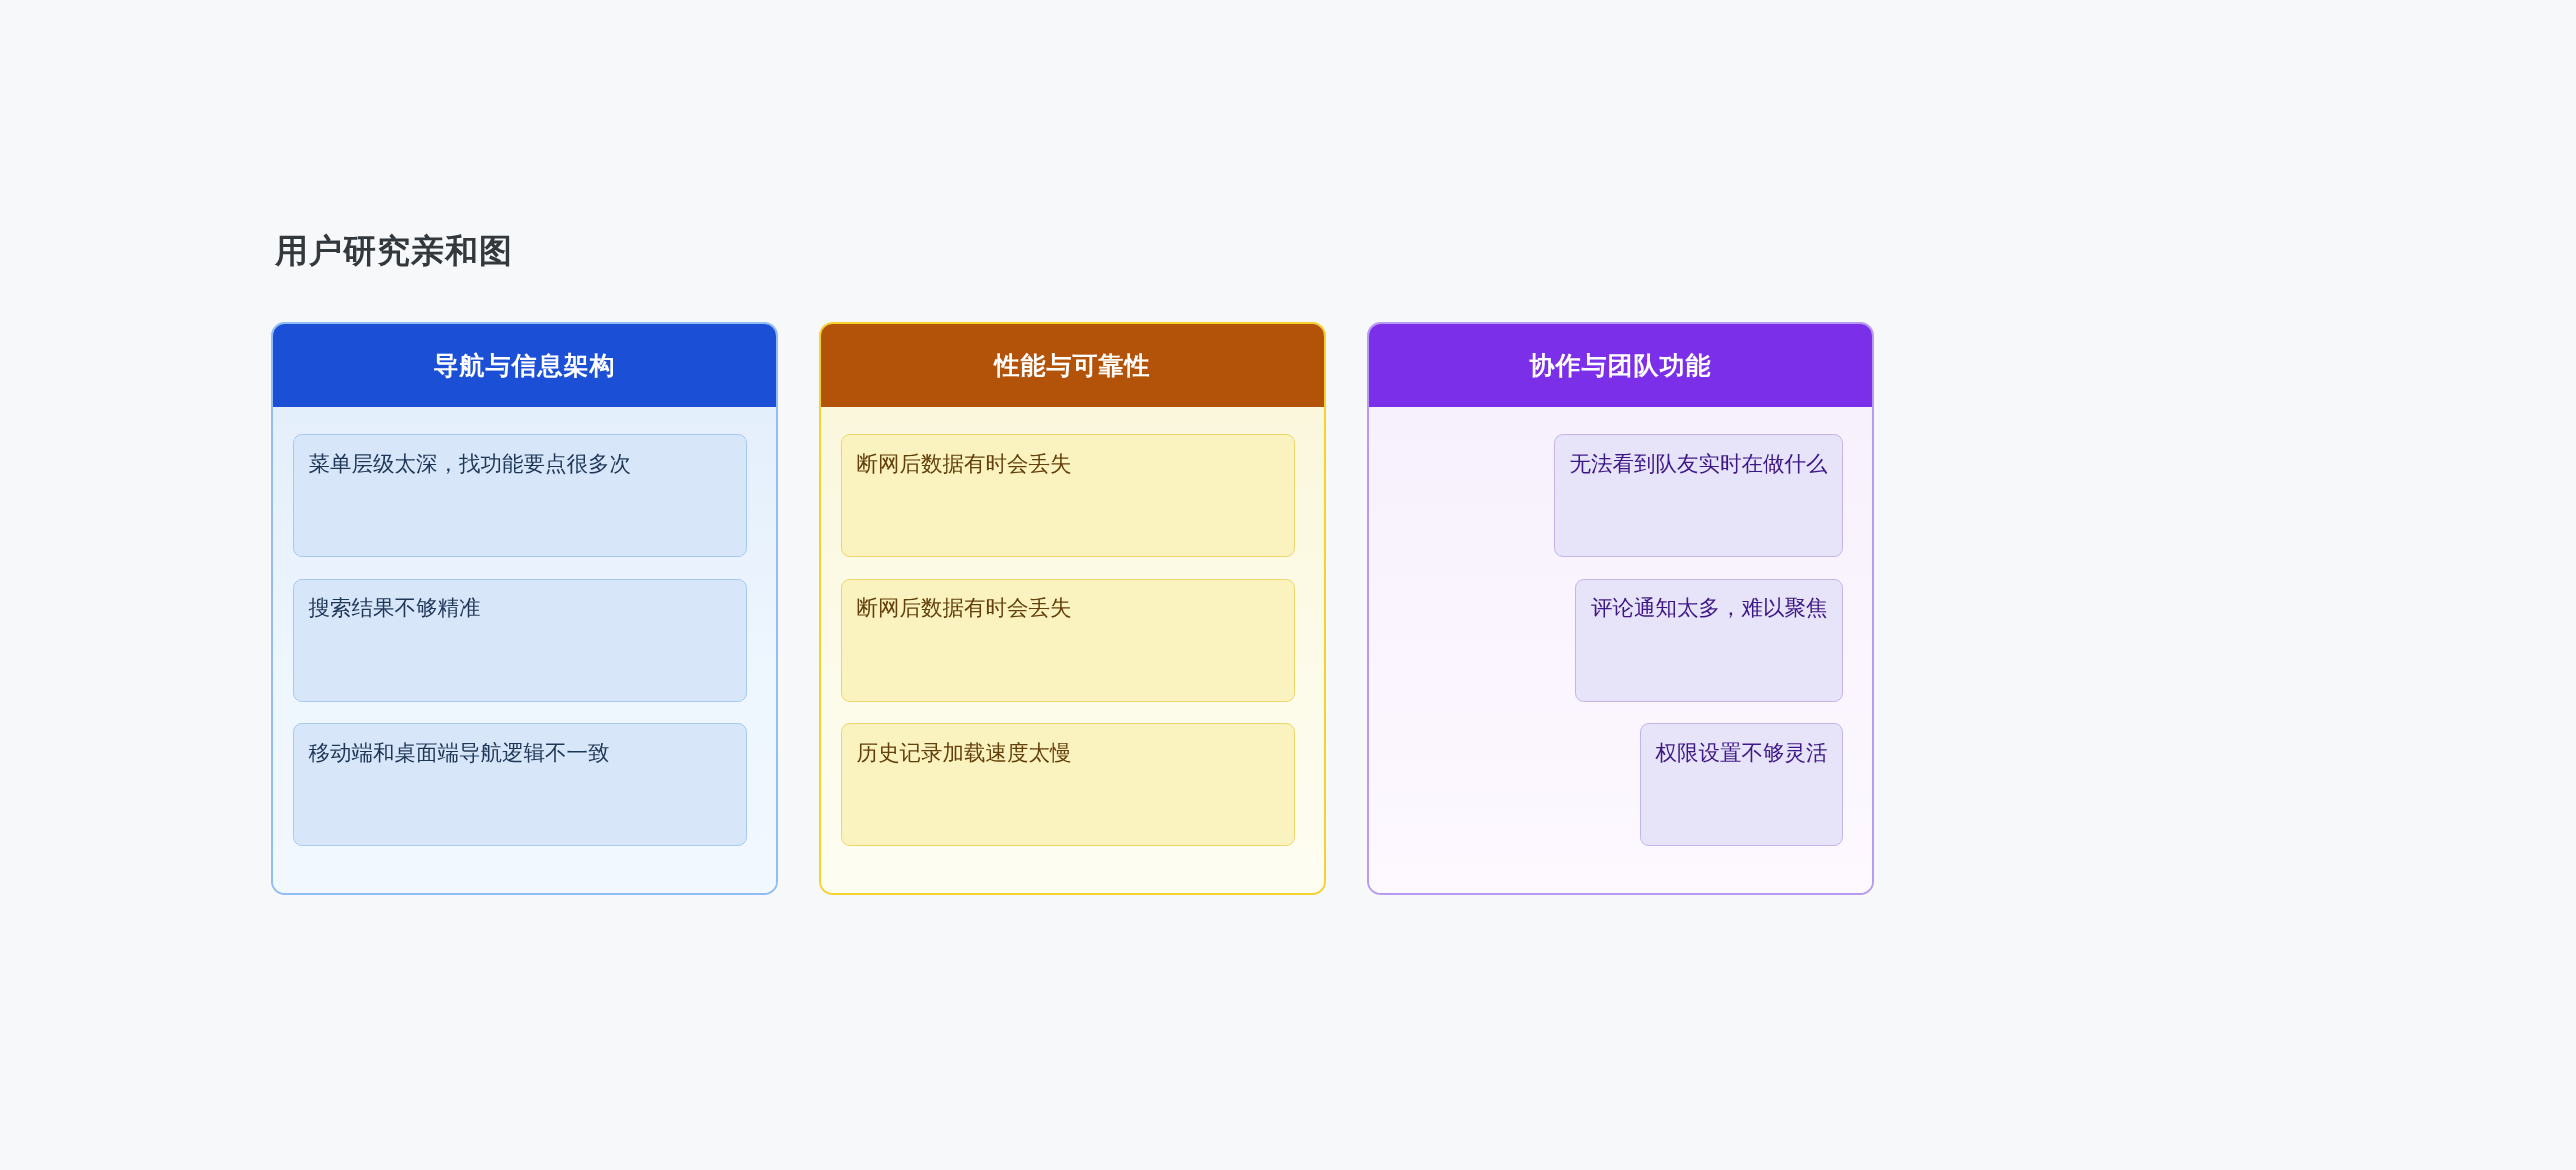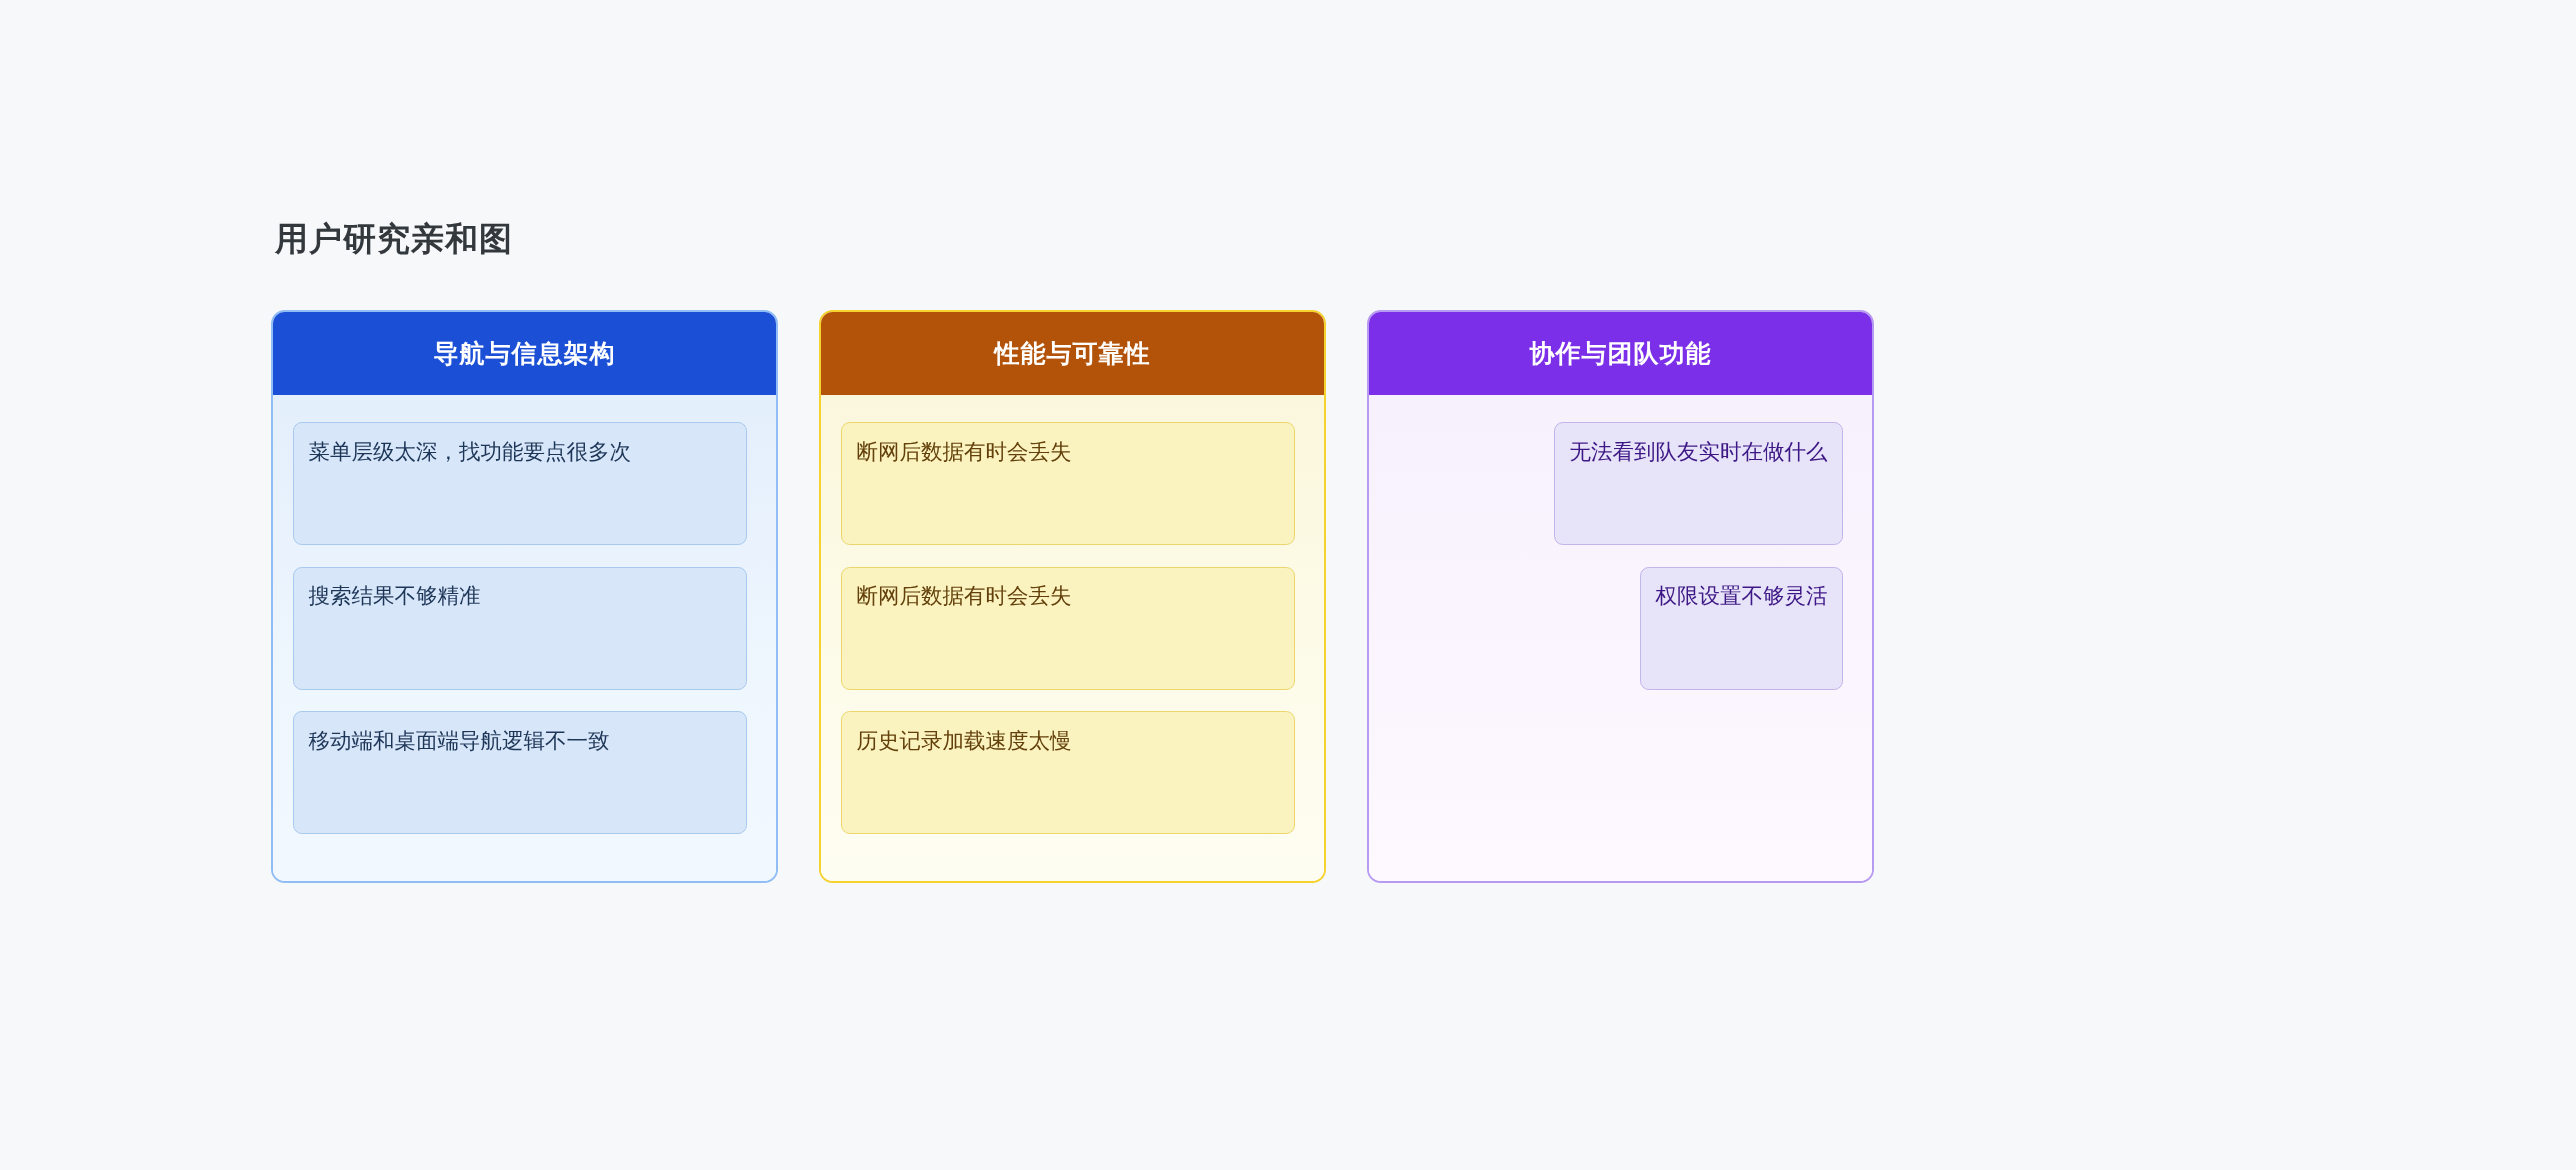--- a/index.html
+++ b/index.html
@@ -10,21 +10,21 @@
     width: 2576px;
     height: 1171px;
     background: #f7f8fa;
     font-family: "Liberation Sans", "DejaVu Sans", sans-serif;
     overflow: hidden;
   }
 
   .board {
     position: absolute;
     left: 0;
-    top: 0;
+    top: 12px;
     width: 2576px;
     height: 1096px;
   }
 
   .board-title {
     position: absolute;
     left: 275px;
     top: 217px;
     font-size: 33px;
     font-weight: bold;
@@ -135,19 +135,20 @@
         <div class="note-card">断网后数据有时会丢失</div>
         <div class="note-card">断网后数据有时会丢失</div>
         <div class="note-card">历史记录加载速度太慢</div>
       </div>
     </div>
 
     <div class="column col-purple">
       <div class="column-header">协作与团队功能</div>
       <div class="column-body">
         <div class="note-card">无法看到队友实时在做什么</div>
+        <div class="note-card">评论通知太多，难以聚焦</div>
         <div class="note-card">权限设置不够灵活</div>
       </div>
     </div>
 
   </div>
 </div>
 
 
 </body></html>

